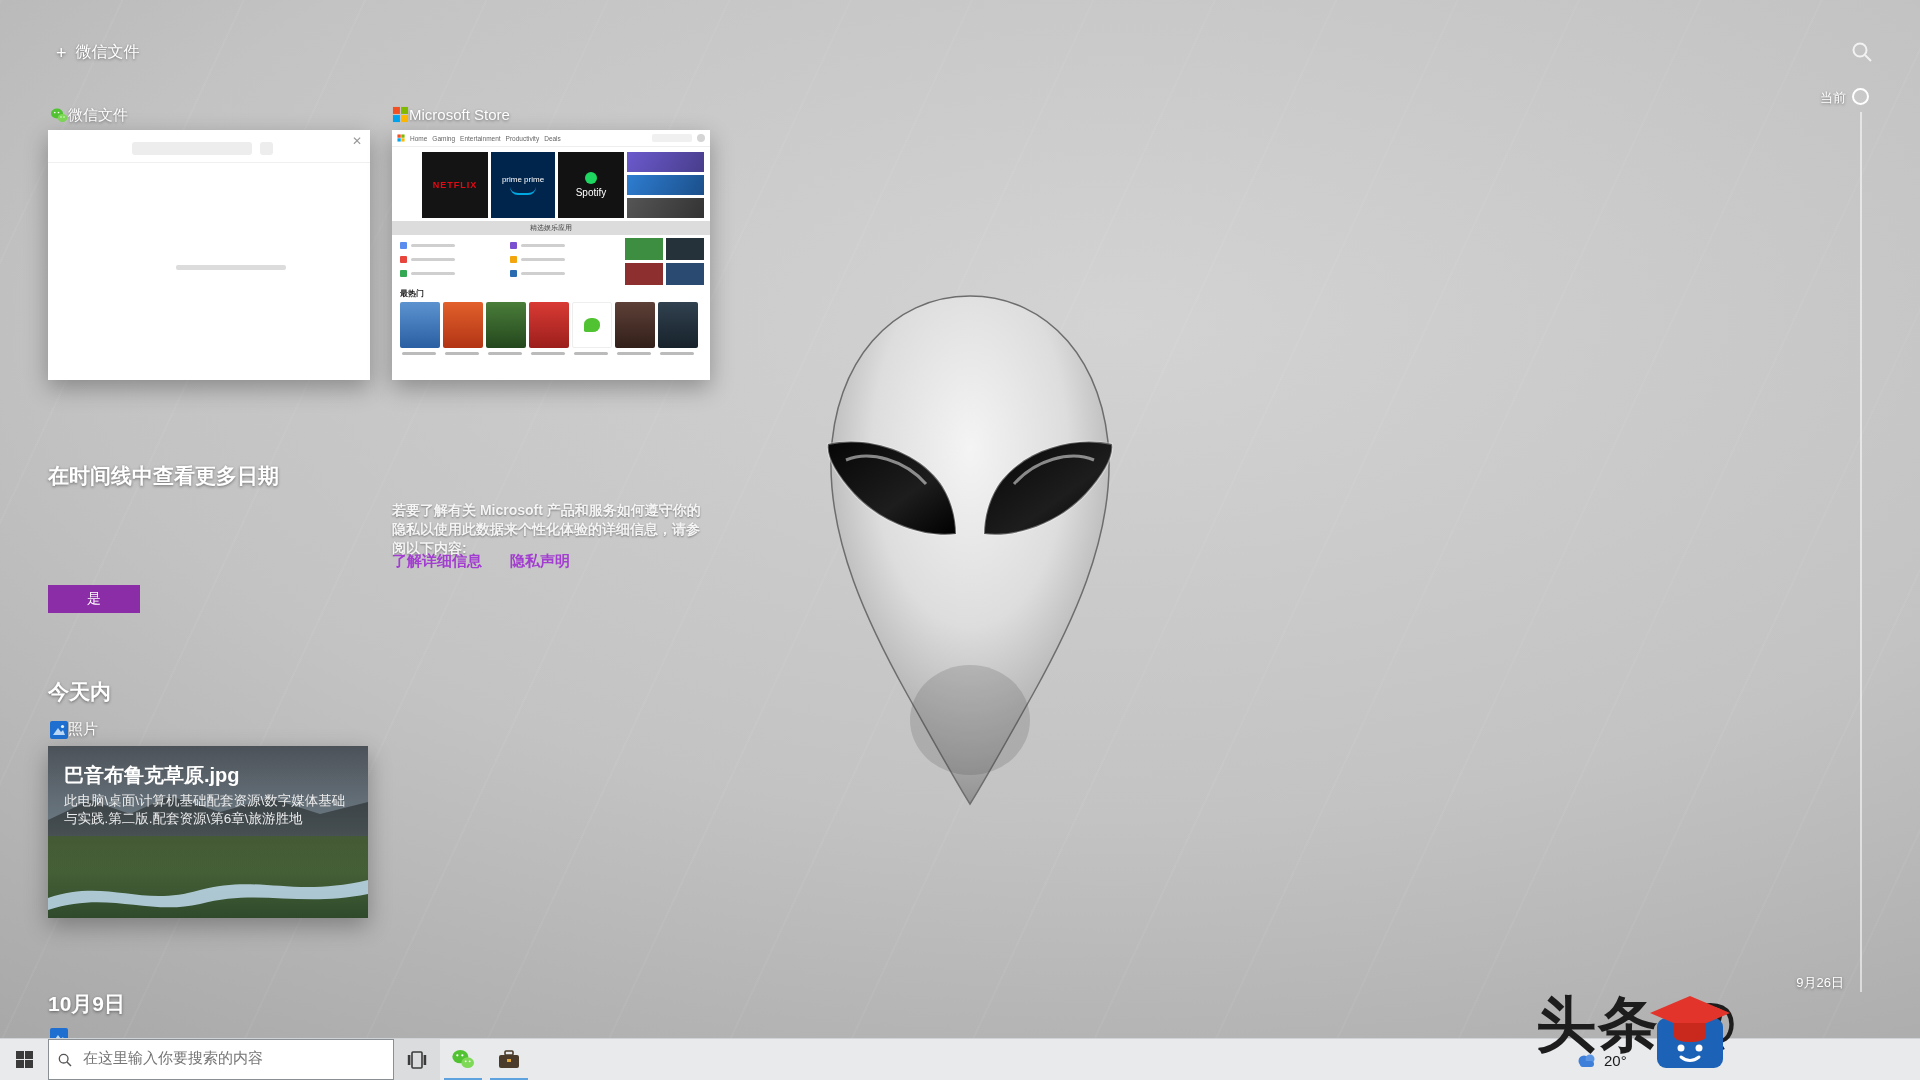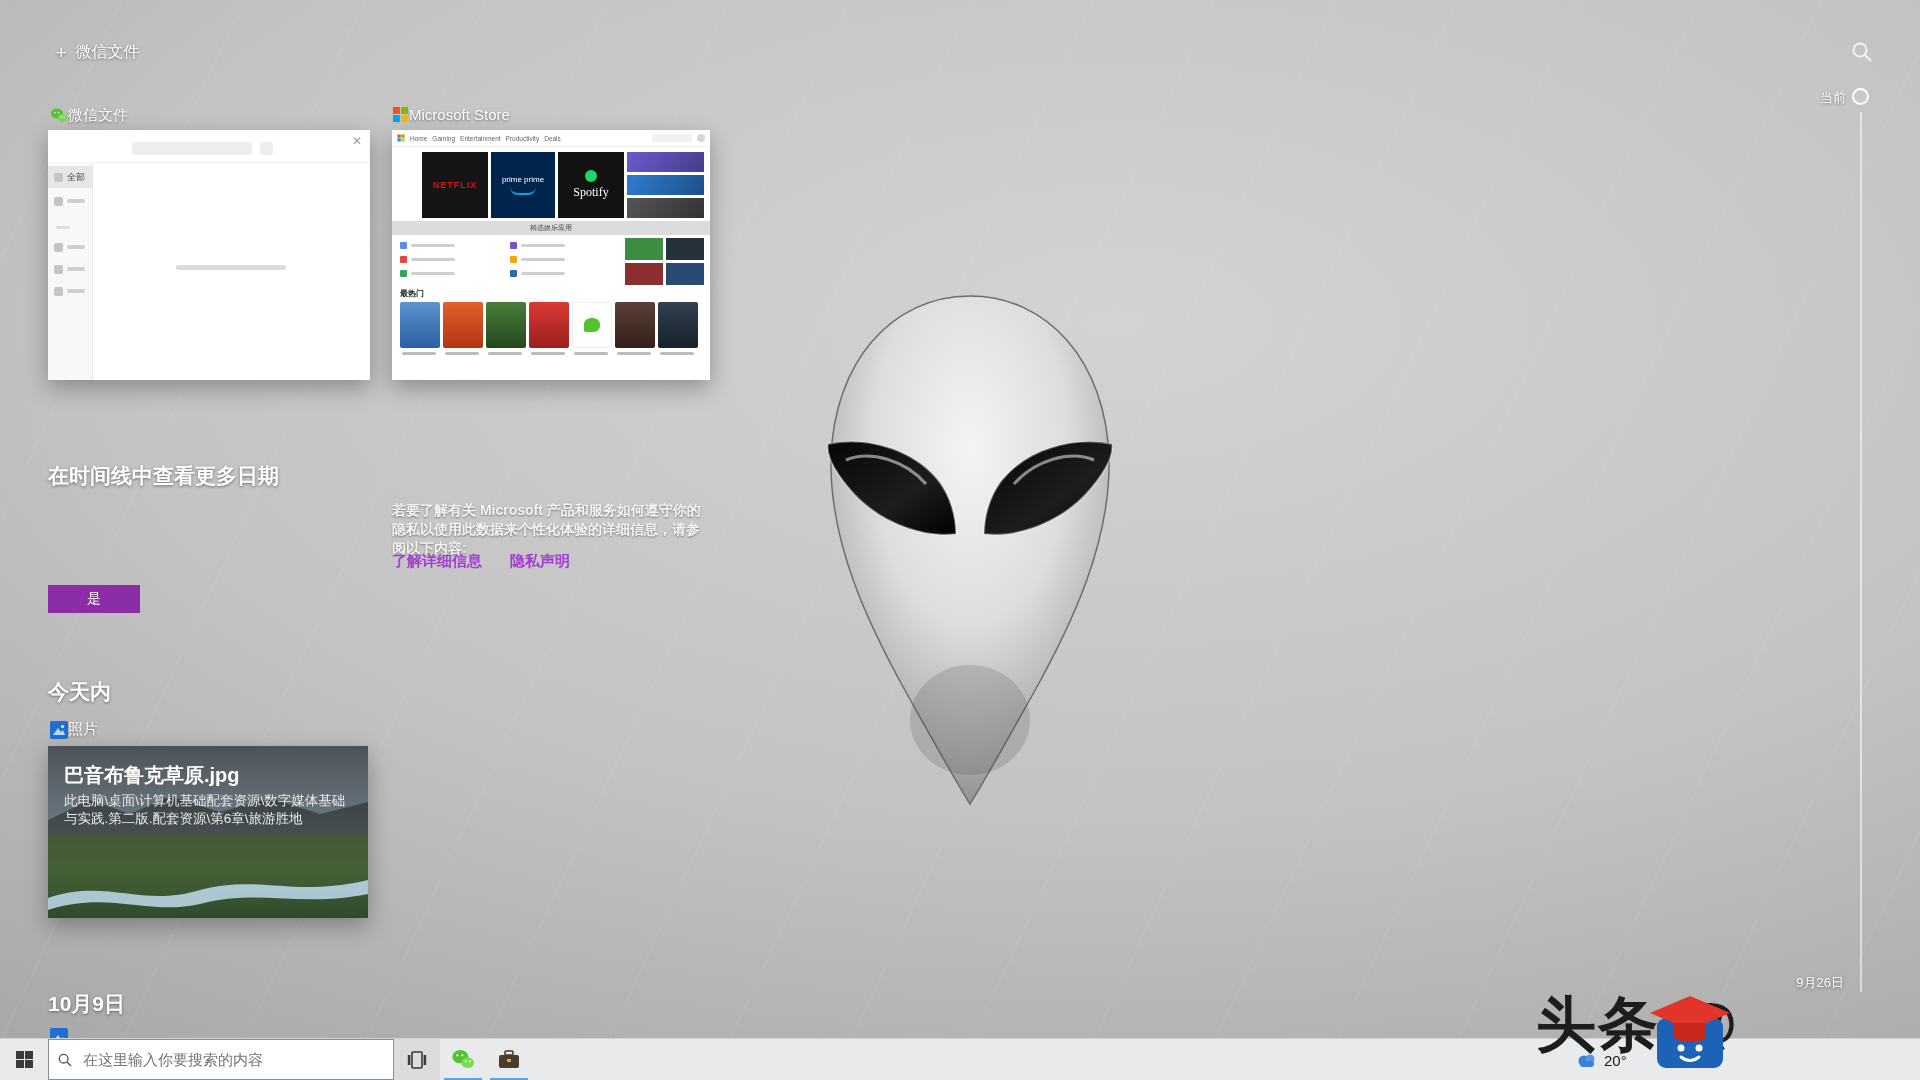--- a/index.html
+++ b/index.html
@@ -35,21 +35,21 @@
   .tl-line { width:2px; background:rgba(255,255,255,.55); }
   .tl-knob { width:17px; height:17px; border:2px solid #fff; border-radius:50%; background:rgba(255,255,255,.08); cursor:pointer; }
   .tl-date { font-size:13px; }
 
   
   #taskbar { position:absolute; left:0; top:1038px; width:1920px; height:42px;
     background:#e8eaec; border-top:1px solid #cfd2d6; z-index:50; display:flex; align-items:stretch; }
   .tb-btn { display:flex; align-items:center; justify-content:center; cursor:pointer; position:relative; }
   .tb-underline { position:absolute; bottom:0; left:4px; right:4px; height:2px; background:#5ea3e0; }
   #tb-search { width:346px; background:#fff; border:1px solid #8a8f94; display:flex; align-items:center; padding:0 8px; gap:8px; }
-  #tb-search input { border:none; outline:none; flex:1; font-size:15px; color:#333; font-family:Liberation Sans, sans-serif; background:transparent; }
+  #tb-search input { border:none; outline:none; flex:1; font-size:15px; color:#333; font-family:Liberation Mono, monospace; background:transparent; }
 
   
   #wm-headline { position:absolute; left:1536px; top:985px; font-size:60px; font-weight:bold; color:#1d1d1d; z-index:60; letter-spacing:2px; }
   #brand { position:absolute; left:1648px; top:990px; z-index:61; display:flex; gap:10px; }
   .brand-name { font-size:38px; font-weight:bold; color:#e3342b; line-height:44px; }
   .brand-url { font-size:20px; font-weight:bold; color:#e3342b; letter-spacing:1px; }
 
   
   .store-tb { position:absolute; left:0; top:0; right:0; height:17px; background:#fff; border-bottom:1px solid #eee; display:flex; align-items:center; gap:5px; padding:0 5px; }
   .store-nav { font-size:6.5px; color:#666; }
@@ -117,43 +117,20 @@
       <circle cx="22" cy="20" r="1.4" fill="#fff"></circle>
         <circle cx="28" cy="20" r="1.4" fill="#fff"></circle>
     </svg>
     <span>微信文件</span>
   </div>
   <div class="abs thumb" style="left:48px; top:130px; width:322px; height:250px;">
     <div class="abs" style="left:84px; top:12px; width:120px; height:13px; background:#ededed; border-radius:3px;"></div>
     <div class="abs" style="left:212px; top:12px; width:13px; height:13px; background:#ededed; border-radius:3px;"></div>
     <div class="abs" style="right:8px; top:4px; color:#999; font-size:12px;">✕</div>
     <div class="abs" style="left:0; top:32px; right:0; height:1px; background:#f0f0f0;"></div>
-    <div class="wc-side">
-      <div class="wc-item" style="top:4px; background:#e7e7e7;">
-        <span class="wc-ic"></span>
-        <span style="font-size:9px; color:#444;">全部</span>
-      </div>
-      <div class="wc-item" style="top:28px;">
-        <span class="wc-ic"></span>
-          <span class="bar" style="width:18px; height:4px;"></span>
-      </div>
-      <div class="bar" style="position:absolute; left:8px; top:64px; width:14px; height:3px; background:#ddd;"></div>
-      <div class="wc-item" style="top:74px;">
-        <span class="wc-ic"></span>
-          <span class="bar" style="width:18px; height:4px;"></span>
-      </div>
-      <div class="wc-item" style="top:96px;">
-        <span class="wc-ic"></span>
-          <span class="bar" style="width:18px; height:4px;"></span>
-      </div>
-      <div class="wc-item" style="top:118px;">
-        <span class="wc-ic"></span>
-          <span class="bar" style="width:18px; height:4px;"></span>
-      </div>
-    </div>
     <div class="bar" style="position:absolute; left:128px; top:135px; width:110px; height:5px; background:#dcdcdc;"></div>
   </div>
 
   <div class="abs win-label wtxt" style="left:392px; top:106px;">
     <svg width="17" height="17" viewBox="0 0 18 18">
       <rect x="1" y="1" width="7.4" height="7.4" fill="#f25022"></rect>
         <rect x="9.6" y="1" width="7.4" height="7.4" fill="#7fba00"></rect>
       <rect x="1" y="9.6" width="7.4" height="7.4" fill="#00a4ef"></rect>
         <rect x="9.6" y="9.6" width="7.4" height="7.4" fill="#ffb900"></rect>
     </svg>
@@ -178,21 +155,21 @@
     </div>
     <div class="hero-tile" style="left:30px; width:66px; background:#141414;">
       <span style="color:#e50914; font-weight:bold; font-size:9px; letter-spacing:1px;">NETFLIX</span>
     </div>
     <div class="hero-tile" style="left:99px; width:64px; background:#00254d;">
       <span style="color:#fff; font-size:8px;">prime prime</span>
       <span style="width:26px; height:8px; border-bottom:2px solid #00a8e1; border-radius:0 0 14px 14px;"></span>
     </div>
     <div class="hero-tile" style="left:166px; width:66px; background:#121212;">
       <span style="width:12px; height:12px; border-radius:50%; background:#1ed760;"></span>
-      <span style="color:#fff; font-size:12px;font-family:Liberation Serif, serif;">Spotify</span>
+      <span style="color:#fff; font-size:10px;">Spotify</span>
     </div>
     <div class="abs" style="left:235px; top:22px; width:77px; height:20px; background:linear-gradient(120deg,#6a5acd,#483d8b);"></div>
     <div class="abs" style="left:235px; top:45px; width:77px; height:20px; background:linear-gradient(120deg,#2e7dd1,#1b4f8a);"></div>
     <div class="abs" style="left:235px; top:68px; width:77px; height:20px; background:linear-gradient(120deg,#555,#333);"></div>
     <div class="store-banner">
         <span>精选娱乐应用</span>
       </div>
     <div class="mini-row" style="left:8px; top:112px;">
         <span class="mini-ic" style="background:#5b8def"></span>
         <span class="bar" style="width:44px;height:3px;"></span>

